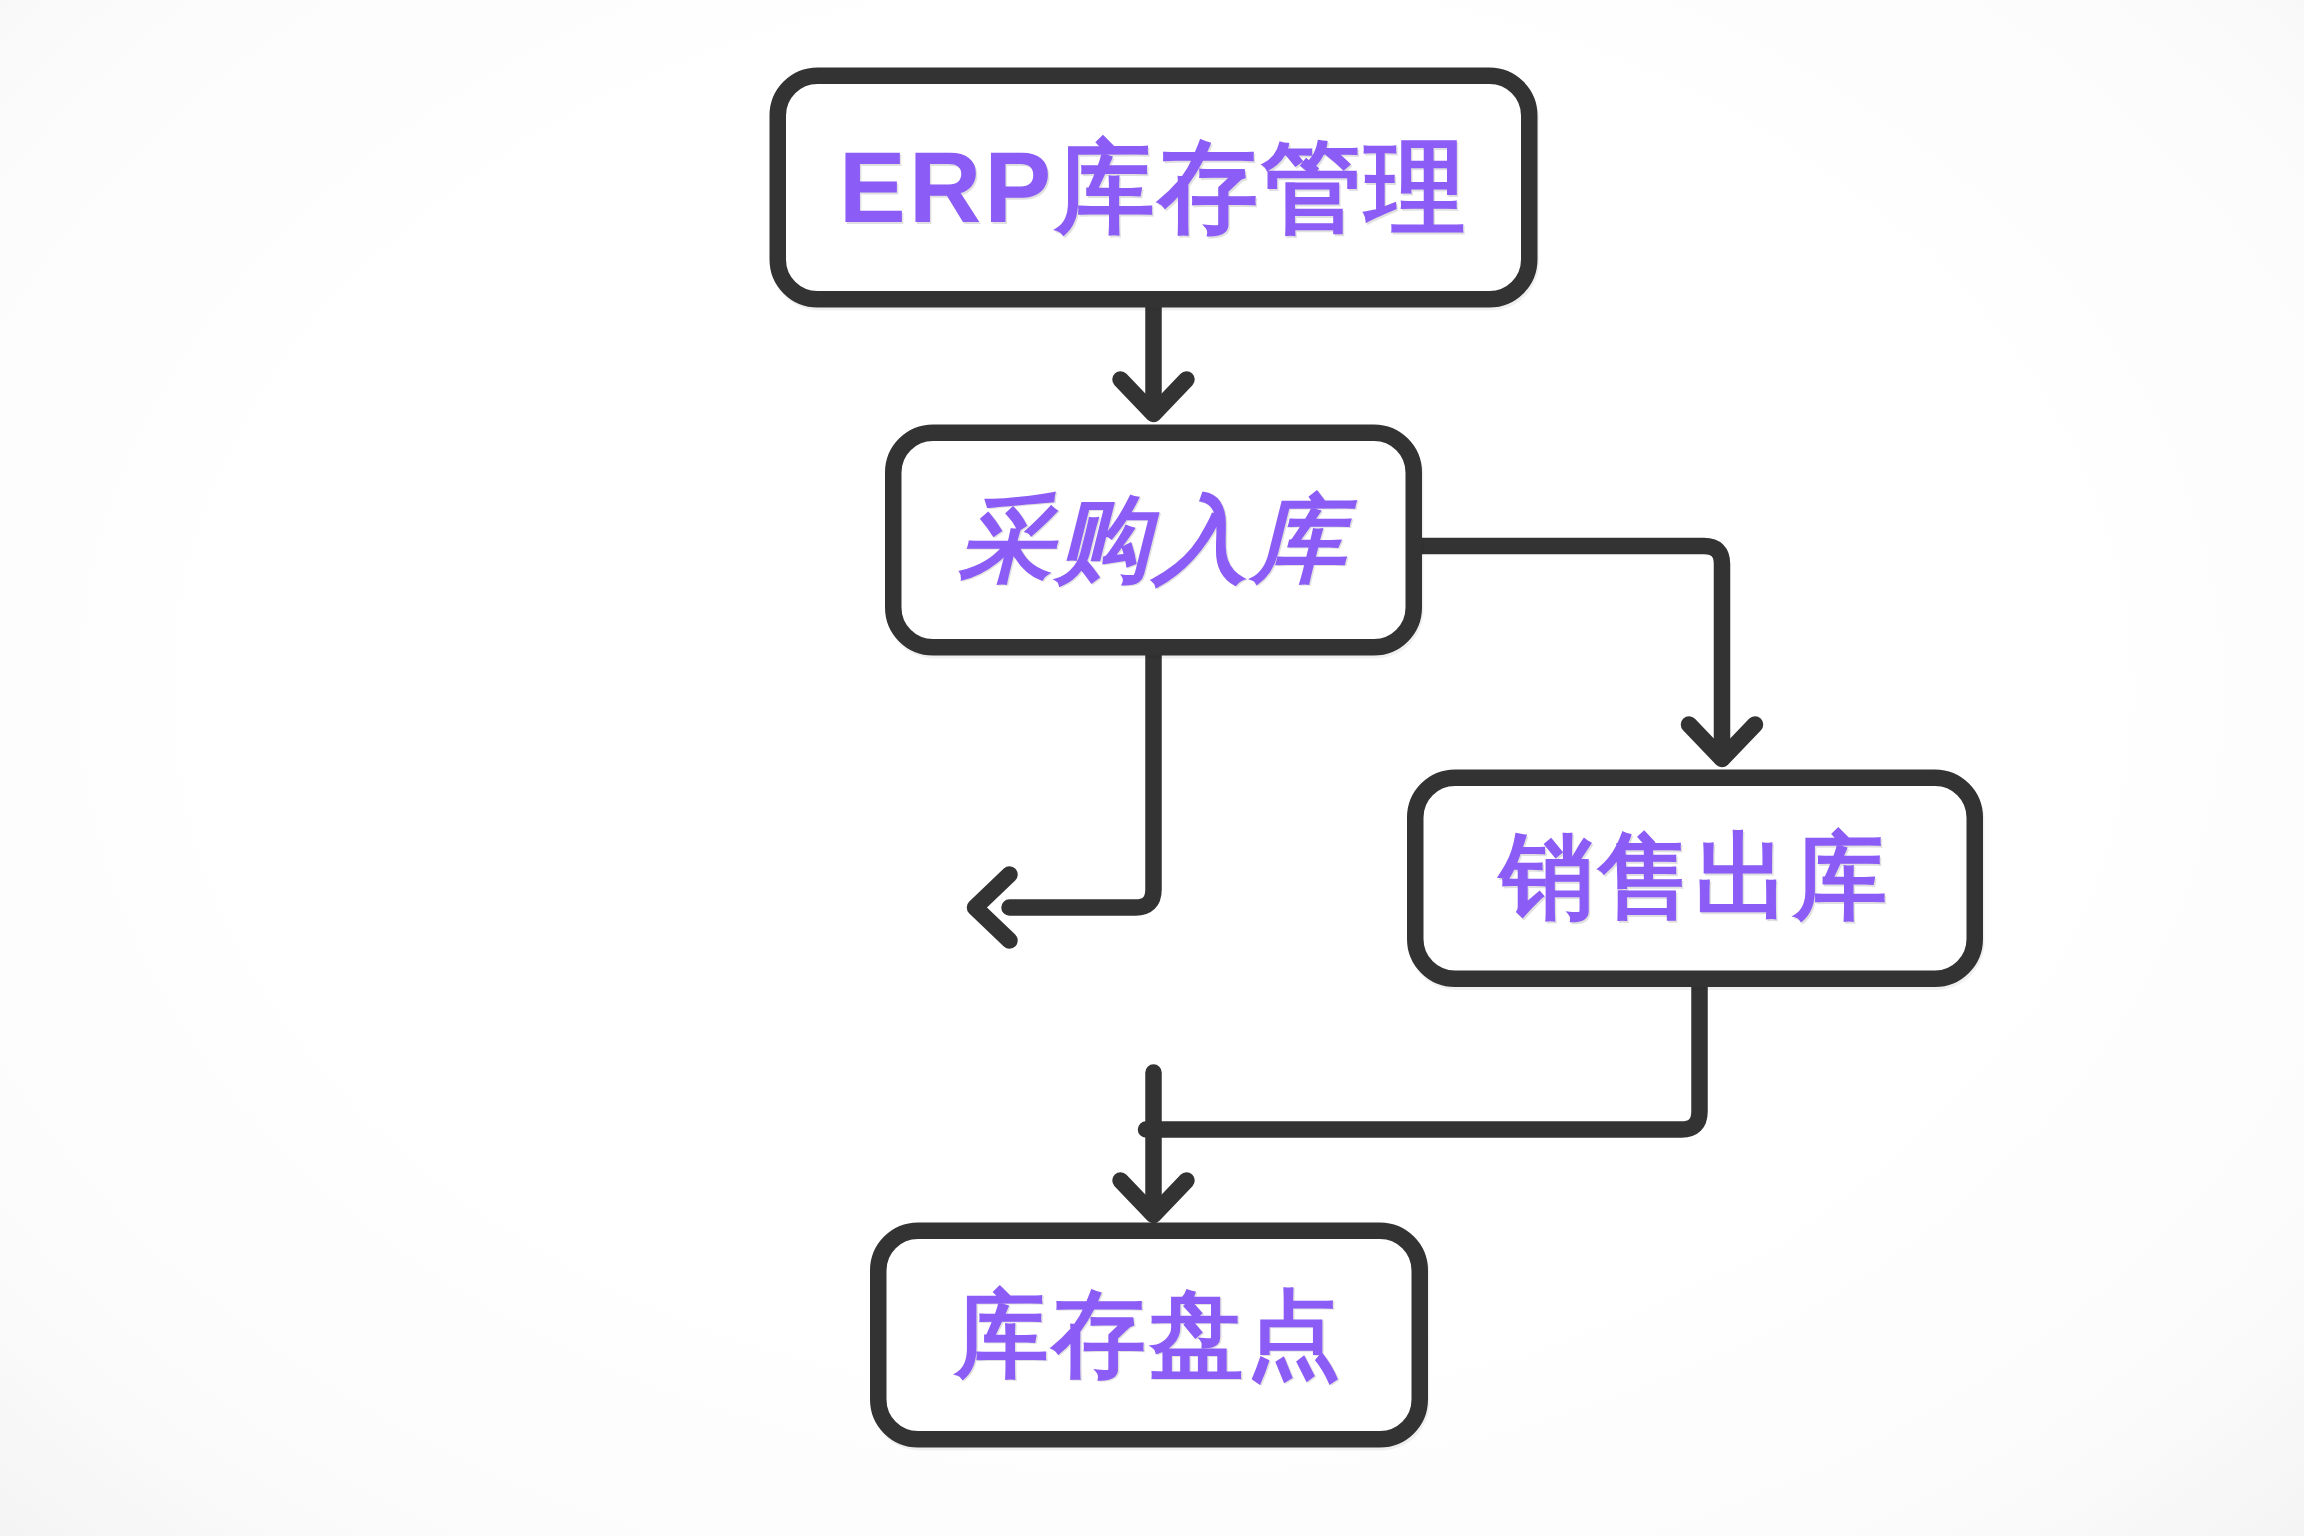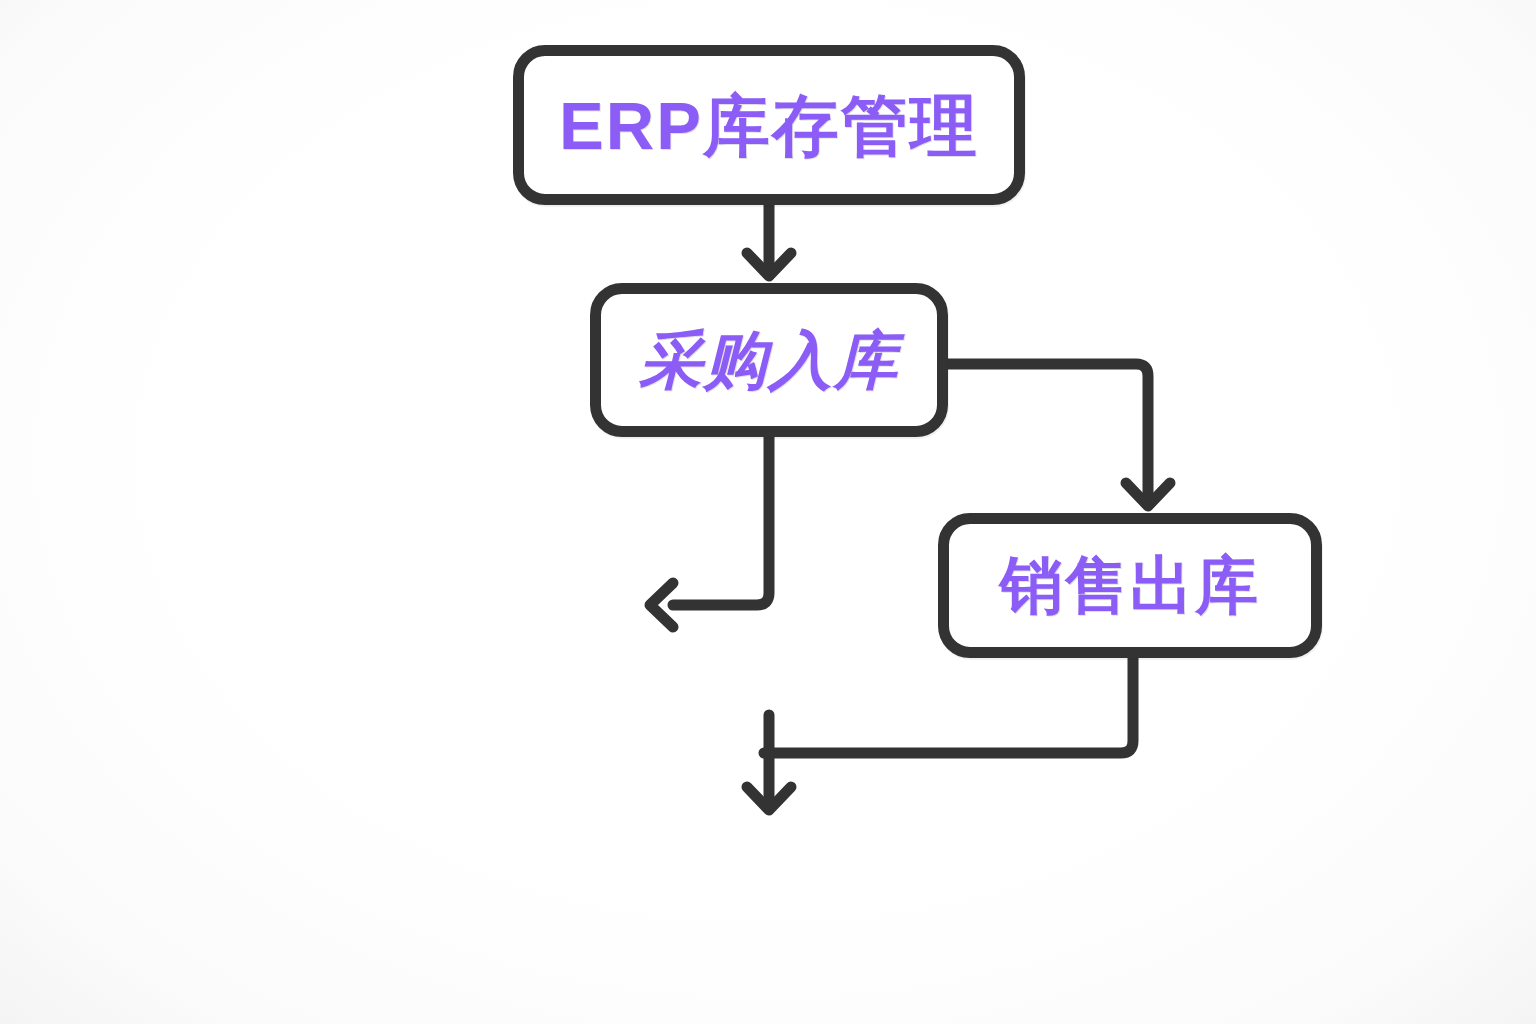--- a/index.html
+++ b/index.html
@@ -89,14 +89,17 @@
 
   <div class="node node-purchase">
     <span class="node-label">采购入库</span>
   </div>
 
 
   <div class="node node-sales">
     <span class="node-label">销售出库</span>
   </div>
 
+  <div class="node node-count">
+    <span class="node-label">库存盘点</span>
+  </div>
 
 </div>
 
 </body></html>

